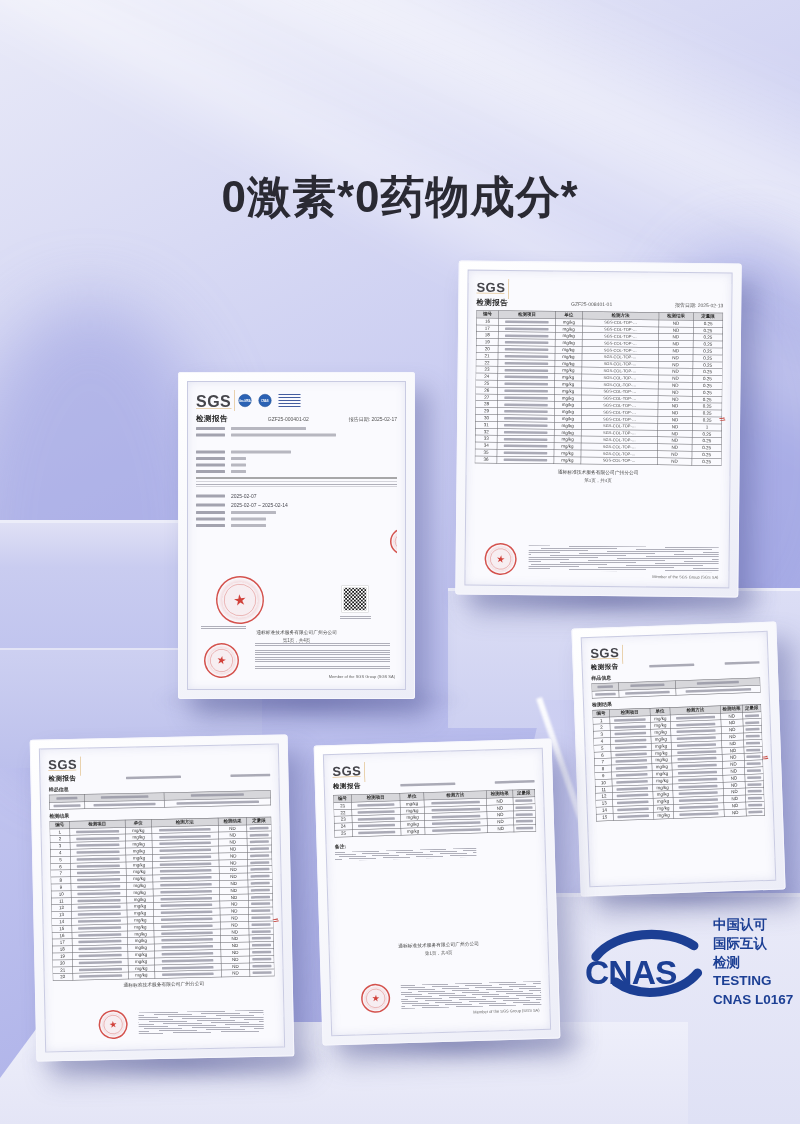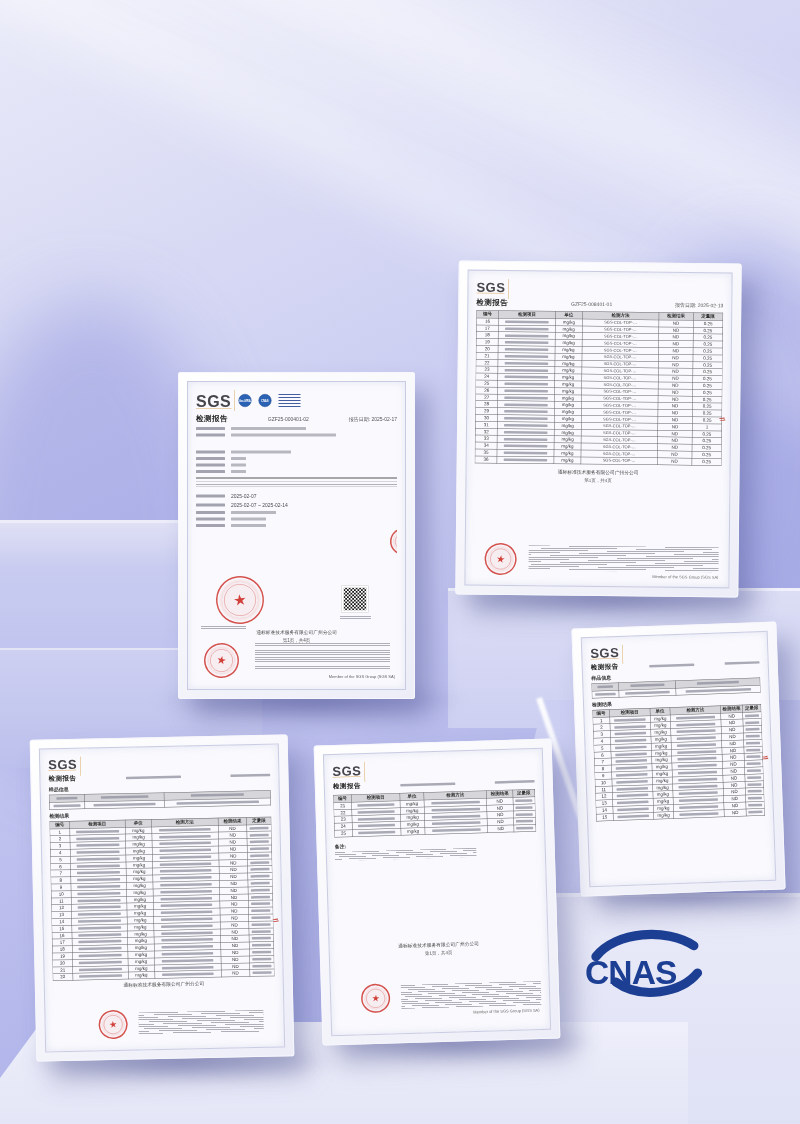--- a/index.html
+++ b/index.html
@@ -103,20 +103,21 @@
   <div class="diagline"></div>
   <div class="ped ped-c"></div>
   <div class="ped ped-front"></div>
 
   <div class="shadow" style="left:150px;top:680px;width:320px;height:40px;"></div>
   <div class="shadow" style="left:440px;top:580px;width:340px;height:36px;"></div>
   <div class="shadow" style="left:20px;top:1040px;width:320px;height:42px;"></div>
   <div class="shadow" style="left:310px;top:1022px;width:290px;height:40px;"></div>
   <div class="shadow" style="left:560px;top:878px;width:250px;height:32px;"></div>
 
+  <div class="subtitle">0激素*0药物成分*</div>
 
   <div class="cert" style="left:178px;top:372px;width:237px;height:327px;">
     <div class="paper">
       <div class="inner">
           <div class="shrink">
         <div style="display:flex;align-items:flex-start;gap:14px;margin-top:6px;">
           <span class="sgs">SGS</span>
           <span class="circ" style="margin-top:2px;">ilac-MRA</span>
           <span class="circ" style="margin-top:2px;">CNAS</span>
           <span class="microlines" style="margin-top:2px;"></span>
@@ -916,15 +917,20 @@
         </div>
     </div>
   </div>
 
   <div class="cnasblock">
     <svg width="118" height="78" viewBox="0 0 130 78">
       <path d="M12 32 C34 4 90 0 120 20" stroke="#1c3f94" stroke-width="10" fill="none" stroke-linecap="round"></path>
       <path d="M34 60 C62 80 106 72 124 50" stroke="#1c3f94" stroke-width="10" fill="none" stroke-linecap="round"></path>
       <text x="0" y="62" font-size="37" font-weight="bold" fill="#1c3f94" letter-spacing="-1">CNAS</text>
     </svg>
+    <div class="cnastext">中国认可
+国际互认
+检测
+TESTING
+CNAS L0167</div>
   </div>
 
 </div>
 
 </body></html>

